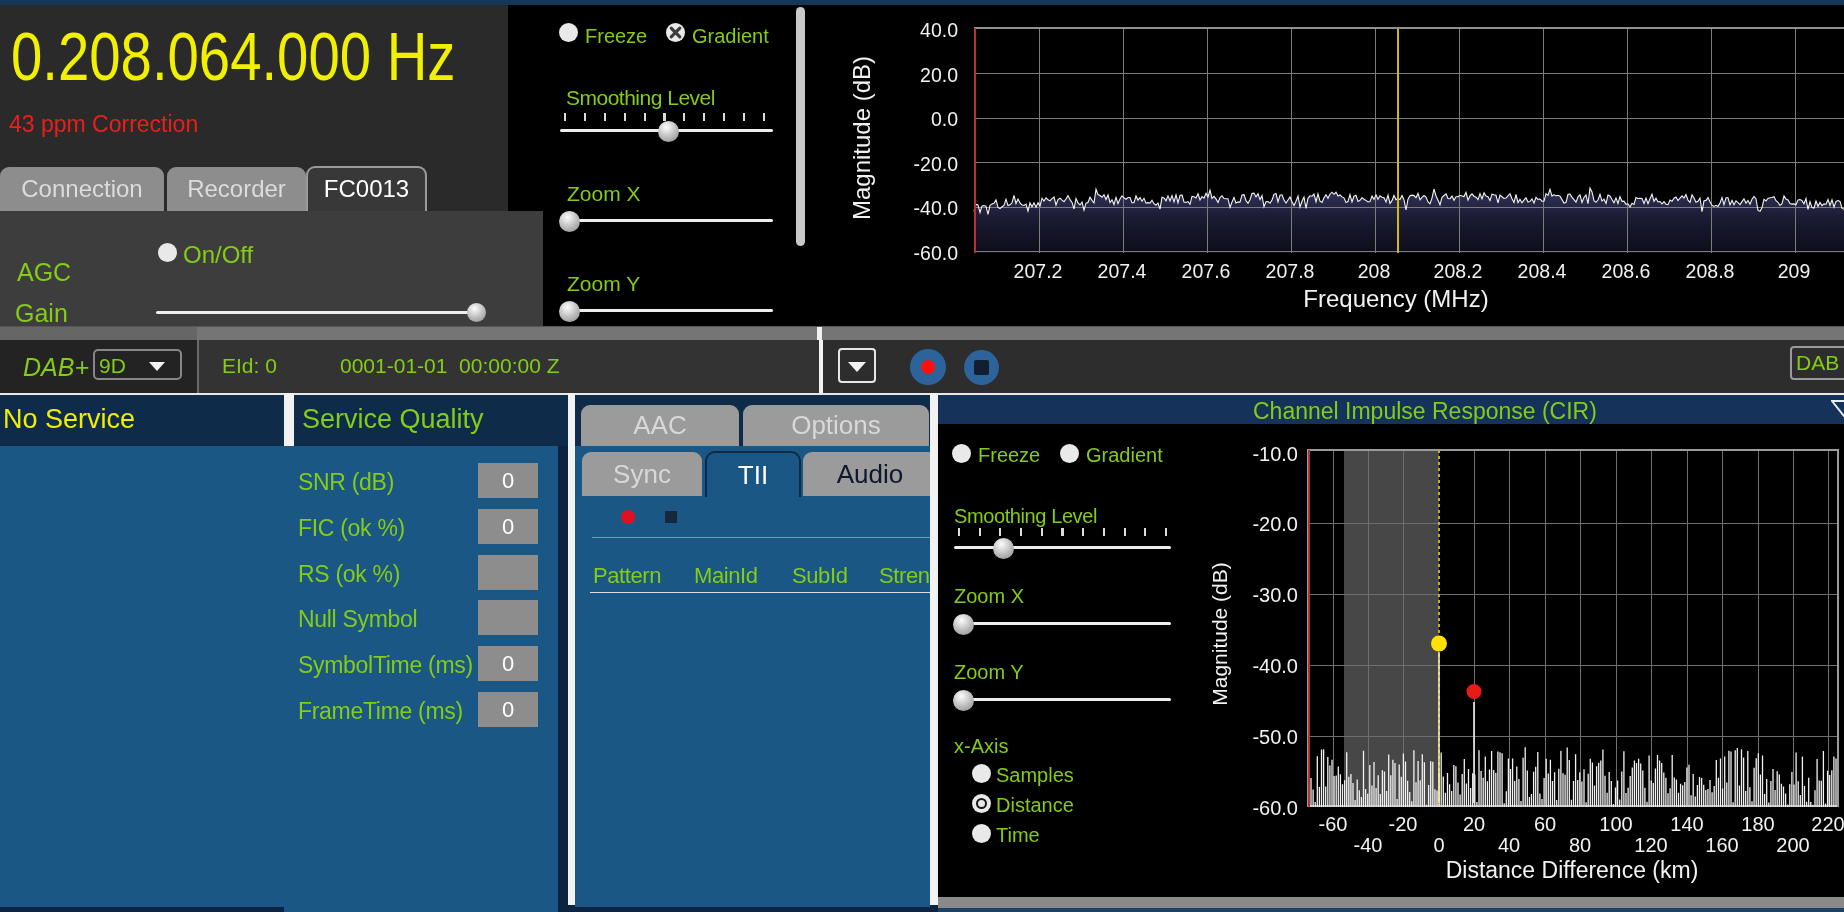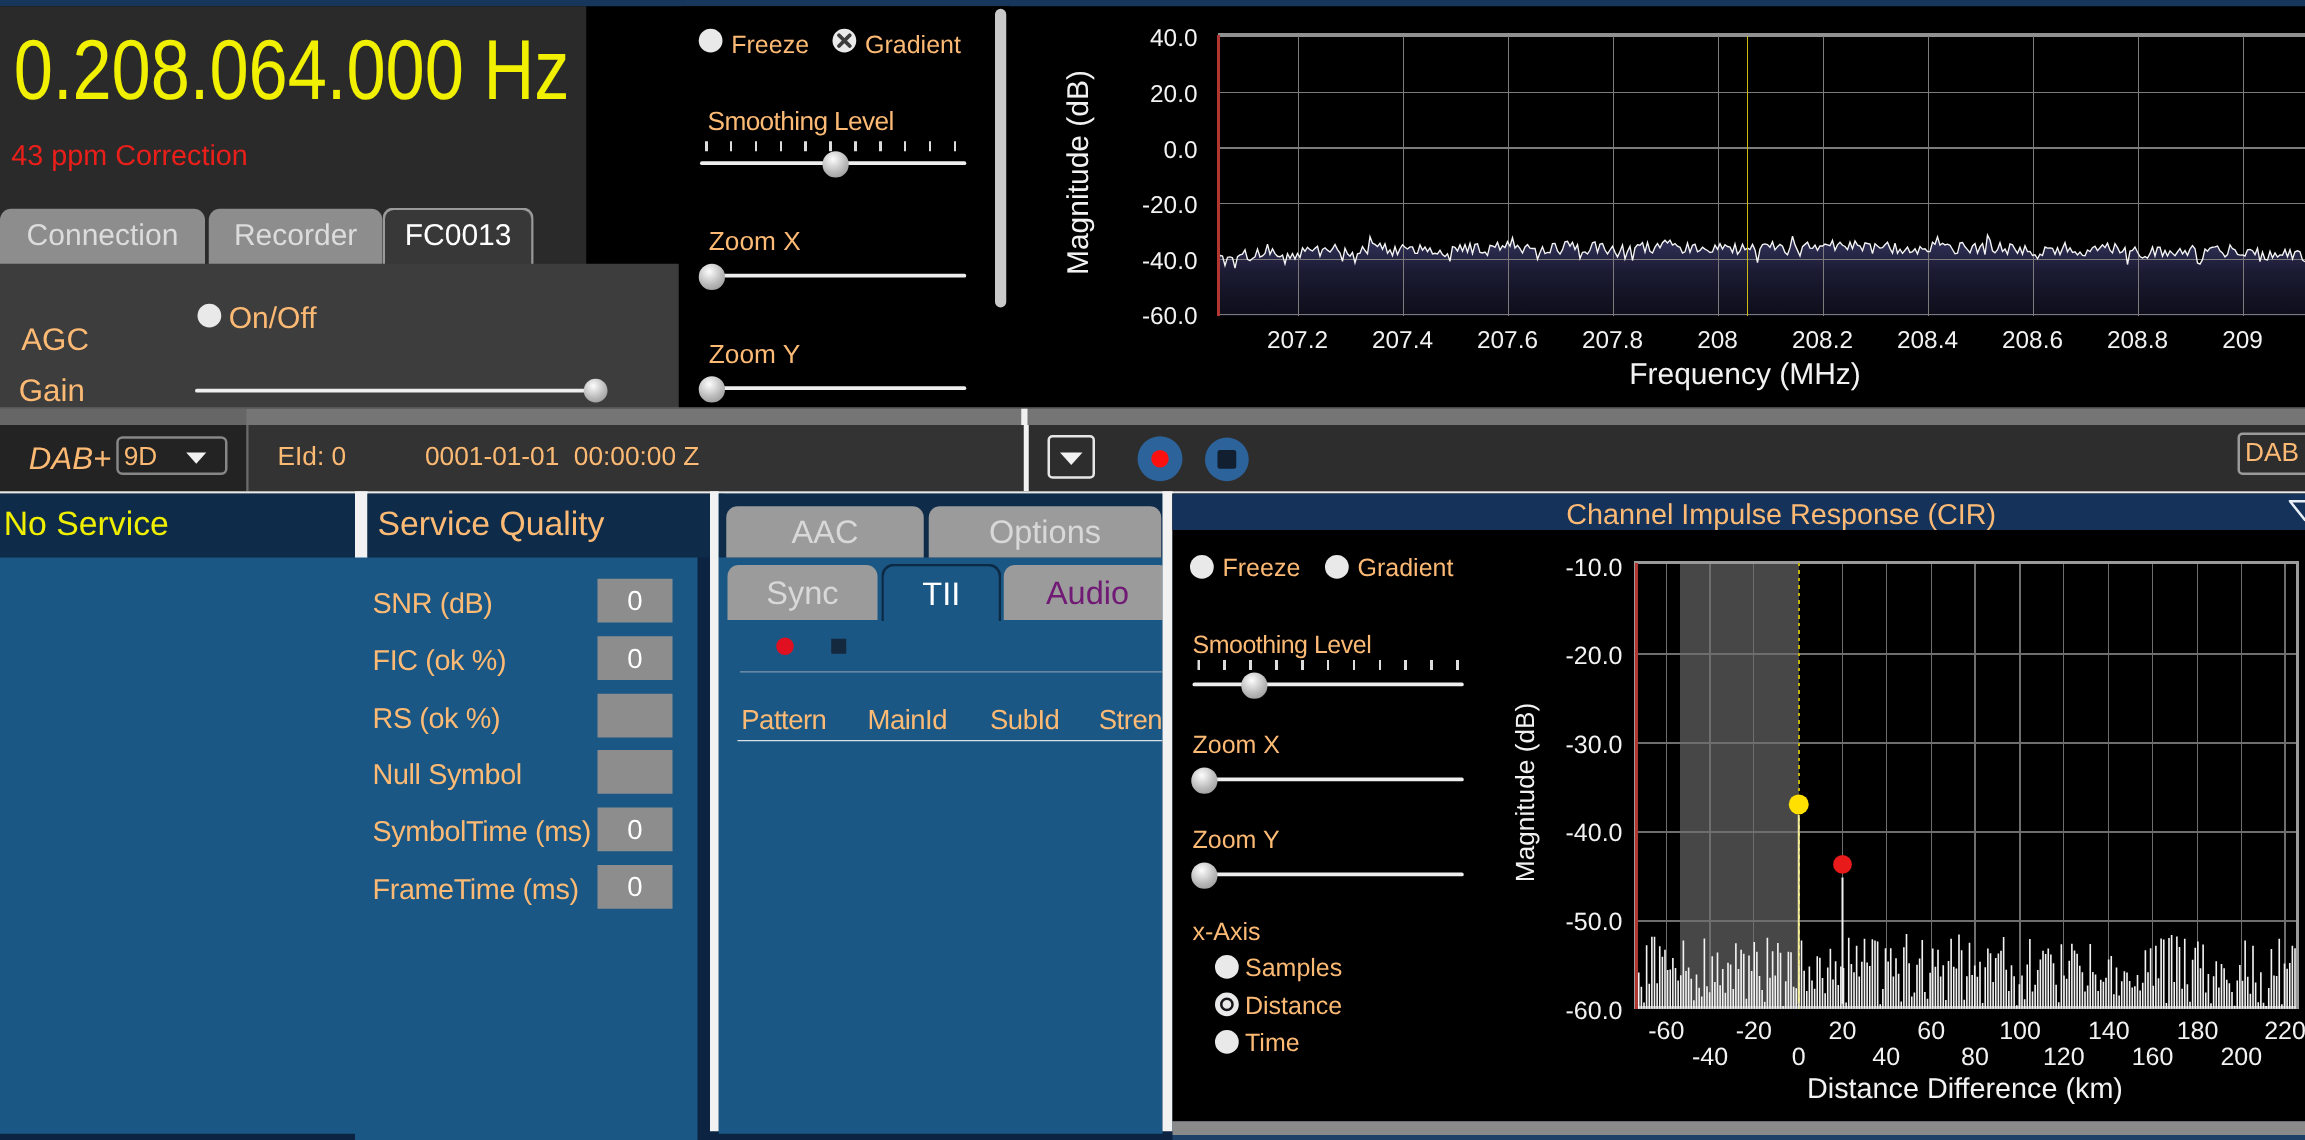--- a/index.html
+++ b/index.html
@@ -1,25 +1,25 @@
 <!DOCTYPE html>
 <html><head><meta charset="utf-8"><style>
 html,body{margin:0;padding:0;background:#000;}
 body{width:1844px;height:912px;position:relative;overflow:hidden;font-family:"Liberation Sans",sans-serif;}
 .abs{position:absolute;}
-.txt{color:#fdba74;white-space:nowrap;text-align:center;}
+.txt{color:#84cc16;white-space:nowrap;text-align:center;}
 .radio{position:absolute;border-radius:50%;background:#e9e9e9;width:19px;height:19px;}
 .track{position:absolute;height:3px;background:#eee;border-radius:2px;}
 .knob{position:absolute;width:19px;height:19px;border-radius:50%;background:radial-gradient(circle at 40% 30%,#fdfdfd,#b9b9b9 55%,#8a8a8a);}
 </style></head>
 <body>
 
 <div class="abs" style="left:0;top:0;width:1844px;height:5px;background:#17365c;"></div>
 
-<div class="abs" style="left:0;top:5px;width:469px;height:321px;background:#2a2a2a;">
+<div class="abs" style="left:0;top:5px;width:469px;height:321px;background:#2a2a2a;padding-left:39px;">
   <div class="abs" style="left:11px;top:12px;font-size:68px;color:#f0f000;white-space:nowrap;transform:scaleX(0.828);transform-origin:0 0;">0.208.064.000 Hz</div>
   <div class="abs" style="left:9px;top:106px;font-size:23px;color:#eb1f1a;white-space:nowrap;">43 ppm Correction</div>
 
   <div class="abs" style="left:0;top:162px;width:164px;height:45px;background:#8d8d8d;border-radius:9px 9px 0 0;color:#dcdcdc;font-size:24px;text-align:center;line-height:44px;">Connection</div>
   <div class="abs" style="left:167px;top:162px;width:139px;height:45px;background:#8d8d8d;border-radius:9px 9px 0 0;color:#dcdcdc;font-size:24px;text-align:center;line-height:44px;">Recorder</div>
   <div class="abs" style="left:306px;top:161px;width:121px;height:46px;background:#383838;border:2px solid #9a9a9a;border-bottom:none;border-radius:9px 9px 0 0;color:#fff;font-size:24px;text-align:center;line-height:42px;box-sizing:border-box;">FC0013</div>
 
   <div class="abs" style="left:0;top:206px;width:543px;height:120px;background:#3d3d3d;">
     <div class="abs txt" style="left:17px;top:27px;font-size:25px;margin-top:20px;">AGC</div>
     <div class="radio" style="left:158px;top:32px;"></div>
@@ -175,21 +175,21 @@
     <div class="abs" style="left:194px;top:246px;width:60px;height:35px;background:#8d8d8d;color:#fff;font-size:22px;text-align:center;line-height:35px;">0</div>
   </div>
   <div class="abs" style="left:568px;top:-2px;width:7px;height:512px;background:#f2f2f2;"></div>
 
   <div class="abs" style="left:575px;top:0;width:355px;height:512px;background:#1a5784;overflow:hidden;">
     <div class="abs" style="left:0;top:0;width:355px;height:51px;background:#0e2c4a;"></div>
     <div class="abs" style="left:6px;top:10px;width:158px;height:41px;background:#9b9b9b;border-radius:9px 9px 0 0;color:#d8d8d8;font-size:26px;text-align:center;line-height:41px;">AAC</div>
     <div class="abs" style="left:168px;top:10px;width:186px;height:41px;background:#9b9b9b;border-radius:9px 9px 0 0;color:#d8d8d8;font-size:26px;text-align:center;line-height:41px;">Options</div>
     <div class="abs" style="left:7px;top:57px;width:120px;height:44px;background:#9b9b9b;border-radius:9px 9px 0 0;color:#d8d8d8;font-size:26px;text-align:center;line-height:44px;">Sync</div>
     <div class="abs" style="left:130px;top:56px;width:96px;height:46px;background:#1a5784;border:2px solid #0d2a45;border-bottom:none;border-radius:10px 10px 0 0;color:#fff;font-size:26px;text-align:center;line-height:44px;box-sizing:border-box;">TII</div>
-    <div class="abs" style="left:228px;top:57px;width:134px;height:44px;background:#9b9b9b;border-radius:9px 9px 0 0;color:#701a75;font-size:26px;text-align:center;line-height:44px;">Audio</div>
+    <div class="abs" style="left:228px;top:57px;width:134px;height:44px;background:#9b9b9b;border-radius:9px 9px 0 0;color:#0f172a;font-size:26px;text-align:center;line-height:44px;">Audio</div>
     <div class="abs" style="left:46px;top:115px;width:14px;height:14px;border-radius:50%;background:#e01020;"></div>
     <div class="abs" style="left:90px;top:116px;width:12px;height:12px;background:#15293e;"></div>
     <div class="abs" style="left:17px;top:142px;width:338px;height:1px;background:#8097ad;"></div>
     <div class="abs txt" style="left:18px;top:168px;font-size:22px;letter-spacing:-0.4px;">Pattern</div>
     <div class="abs txt" style="left:119px;top:168px;font-size:22px;letter-spacing:-0.4px;">MainId</div>
     <div class="abs txt" style="left:217px;top:168px;font-size:22px;letter-spacing:-0.4px;">SubId</div>
     <div class="abs txt" style="left:304px;top:168px;font-size:22px;letter-spacing:-0.4px;">Strength</div>
     <div class="abs" style="left:15px;top:197px;width:340px;height:1px;background:#d8dfe8;"></div>
   </div>
   <div class="abs" style="left:930px;top:-2px;width:8px;height:512px;background:#f2f2f2;"></div>

